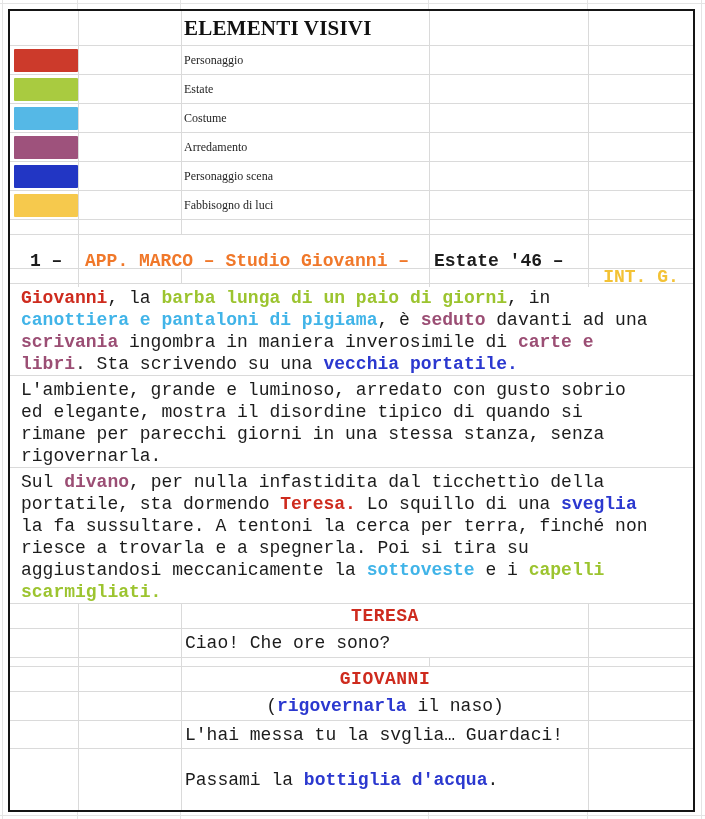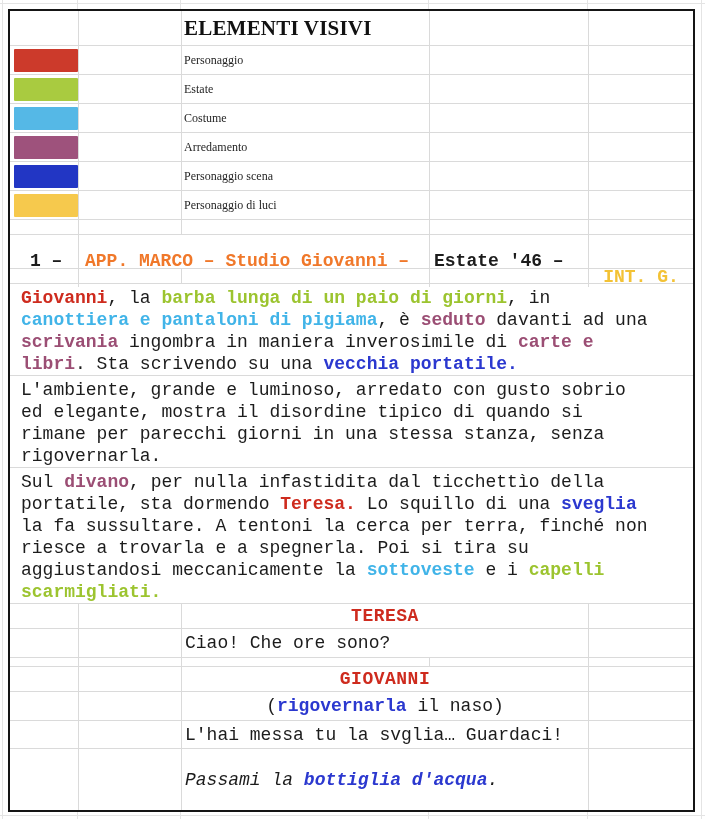--- a/index.html
+++ b/index.html
@@ -9,21 +9,21 @@
   .faint{position:absolute;background:#e4e4e4;}
   
   .sheet{position:absolute;left:8px;top:9px;width:687px;height:803px;
          border:2.5px solid #151515;box-sizing:border-box;
          display:flex;flex-direction:column;background:#fff;}
   .row{display:grid;grid-template-columns:69px 103px 248px 159px 1fr;
        border-bottom:1px solid #dadada;box-sizing:border-box;flex:0 0 auto;position:relative;}
   .row.span-bc{grid-template-columns:69px 351px 159px 1fr;}
   .row.span-cd{grid-template-columns:69px 103px 407px 1fr;}
   .row.full{display:block;}
-  .row.grow{flex:1 1 auto;font-style:italic;}
+  .row.grow{flex:1 1 auto;}
   .row.last{border-bottom:none;}
   .h35{height:35px}.h29{height:29px}.h15{height:15px}.h34{height:34px}
   .h92{height:92px}.h136{height:136px}.h25{height:25px}.h28{height:28px}
   .h9{height:9px}.h30{height:29px}
   .cell{border-right:1px solid #dadada;box-sizing:border-box;display:flex;align-items:center;min-width:0;}
   .cell:last-child{border-right:none;}
   .title-cell{font-family:"Liberation Serif","DejaVu Serif",serif;font-weight:700;
               font-size:21px;color:#111;padding-left:2px;letter-spacing:0.2px;}
   .label-cell{font-family:"Liberation Serif","DejaVu Serif",serif;font-size:12px;
               color:#1f1f1f;padding-left:2px;}
@@ -118,21 +118,21 @@
       <div class="cell"></div>
       <div class="cell label-cell">Personaggio scena</div>
       <div class="cell"></div>
       <div class="cell"></div>
     </div>
     <div class="row h29">
       <div class="cell">
           <span class="swatch" style="background: rgb(246, 201, 77);"></span>
         </div>
       <div class="cell"></div>
-      <div class="cell label-cell">Personaggio di luci</div>
+      <div class="cell label-cell">Fabbisogno di luci</div>
       <div class="cell"></div>
       <div class="cell"></div>
     </div>
 
     <div class="row h15">
       <div class="cell"></div>
       <div class="cell"></div>
       <div class="cell"></div>
       <div class="cell"></div>
       <div class="cell"></div>

